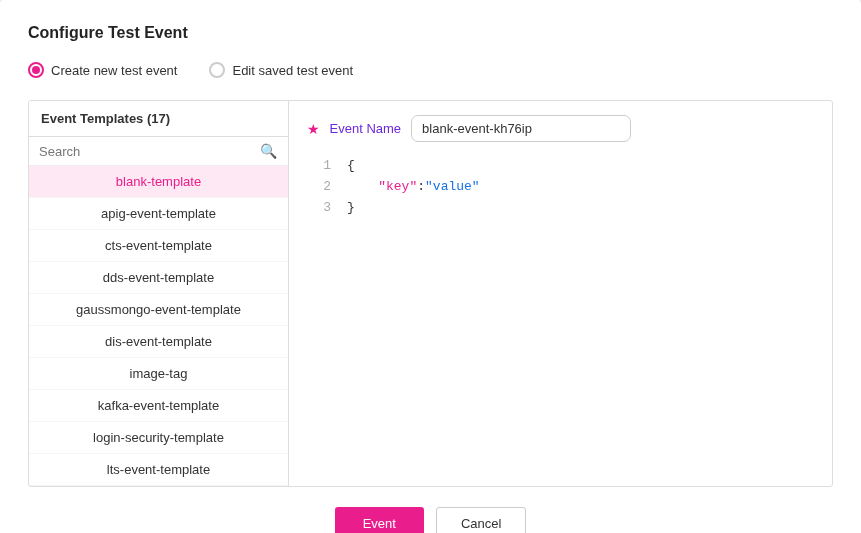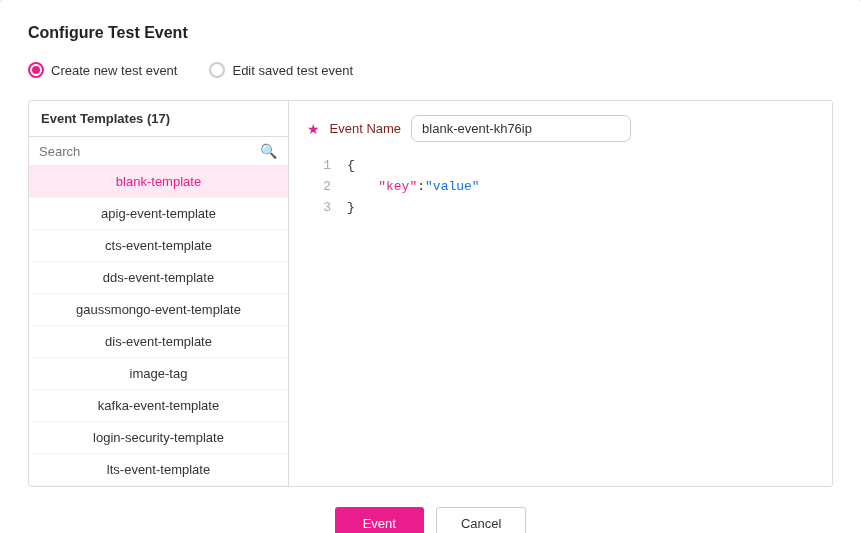--- a/index.html
+++ b/index.html
@@ -133,21 +133,21 @@
       align-items: center;
       margin-bottom: 14px;
       gap: 10px;
     }
     .required-star {
       color: #e91e8c;
       font-size: 14px;
     }
     .event-name-label {
       font-size: 13px;
-      color: #7f1d1d;
+      color: #6d28d9;
       font-weight: 500;
     }
     .event-name-input {
       border: 1px solid #ccc;
       border-radius: 7px;
       padding: 5px 10px;
       font-size: 13px;
       color: #333;
       width: 220px;
       outline: none;

